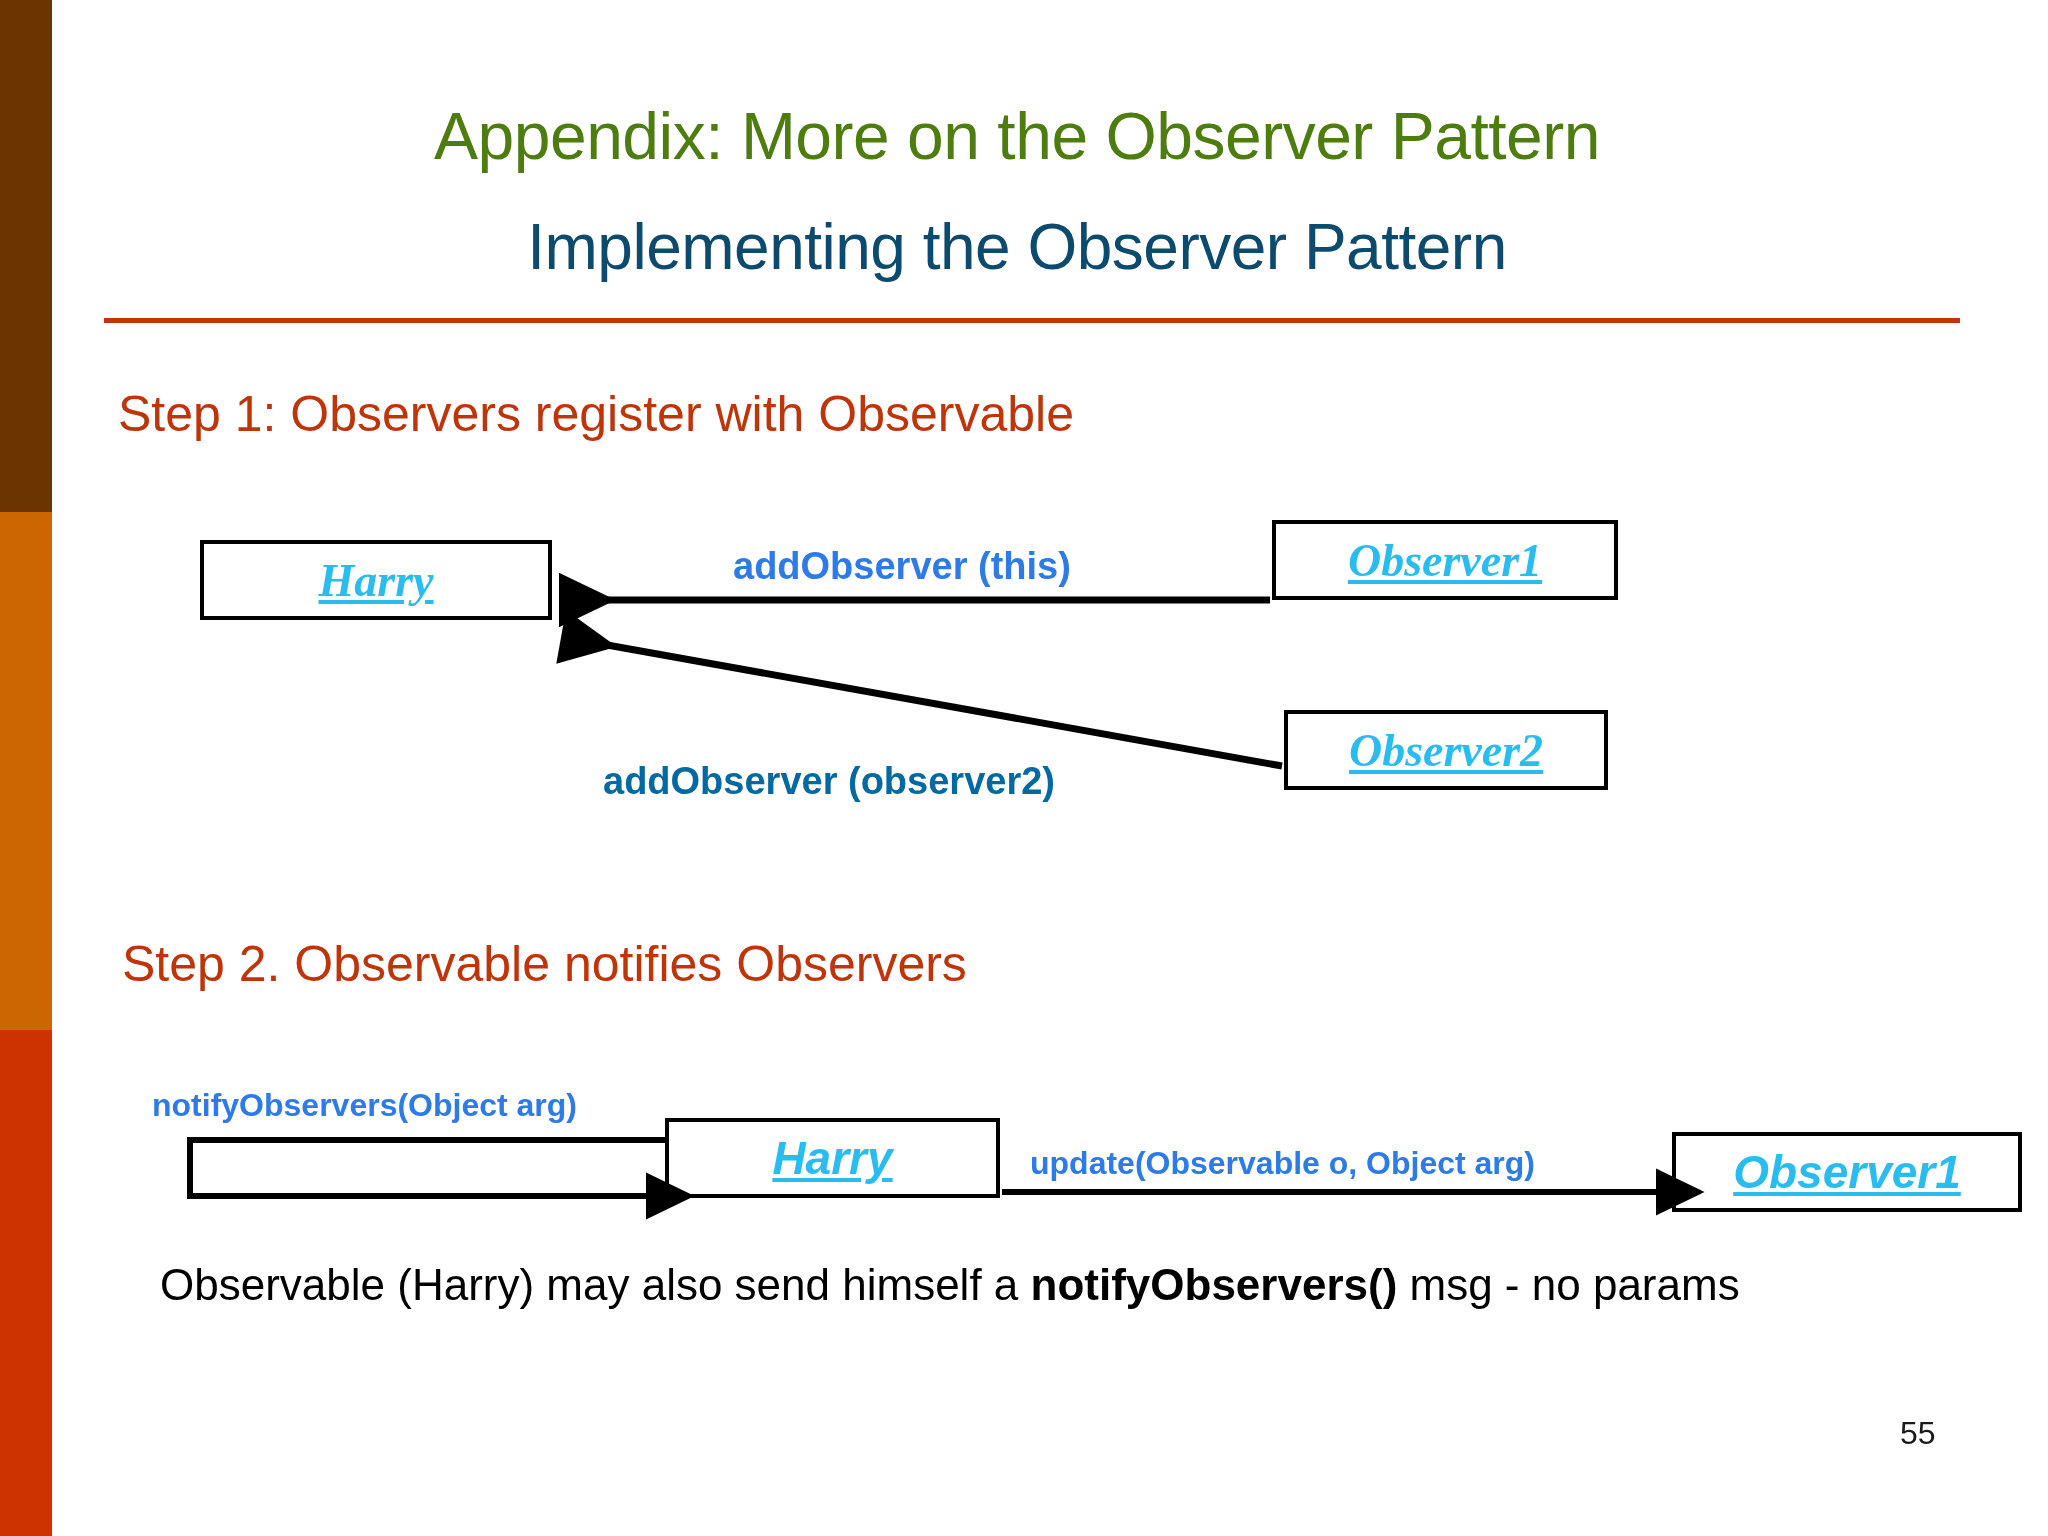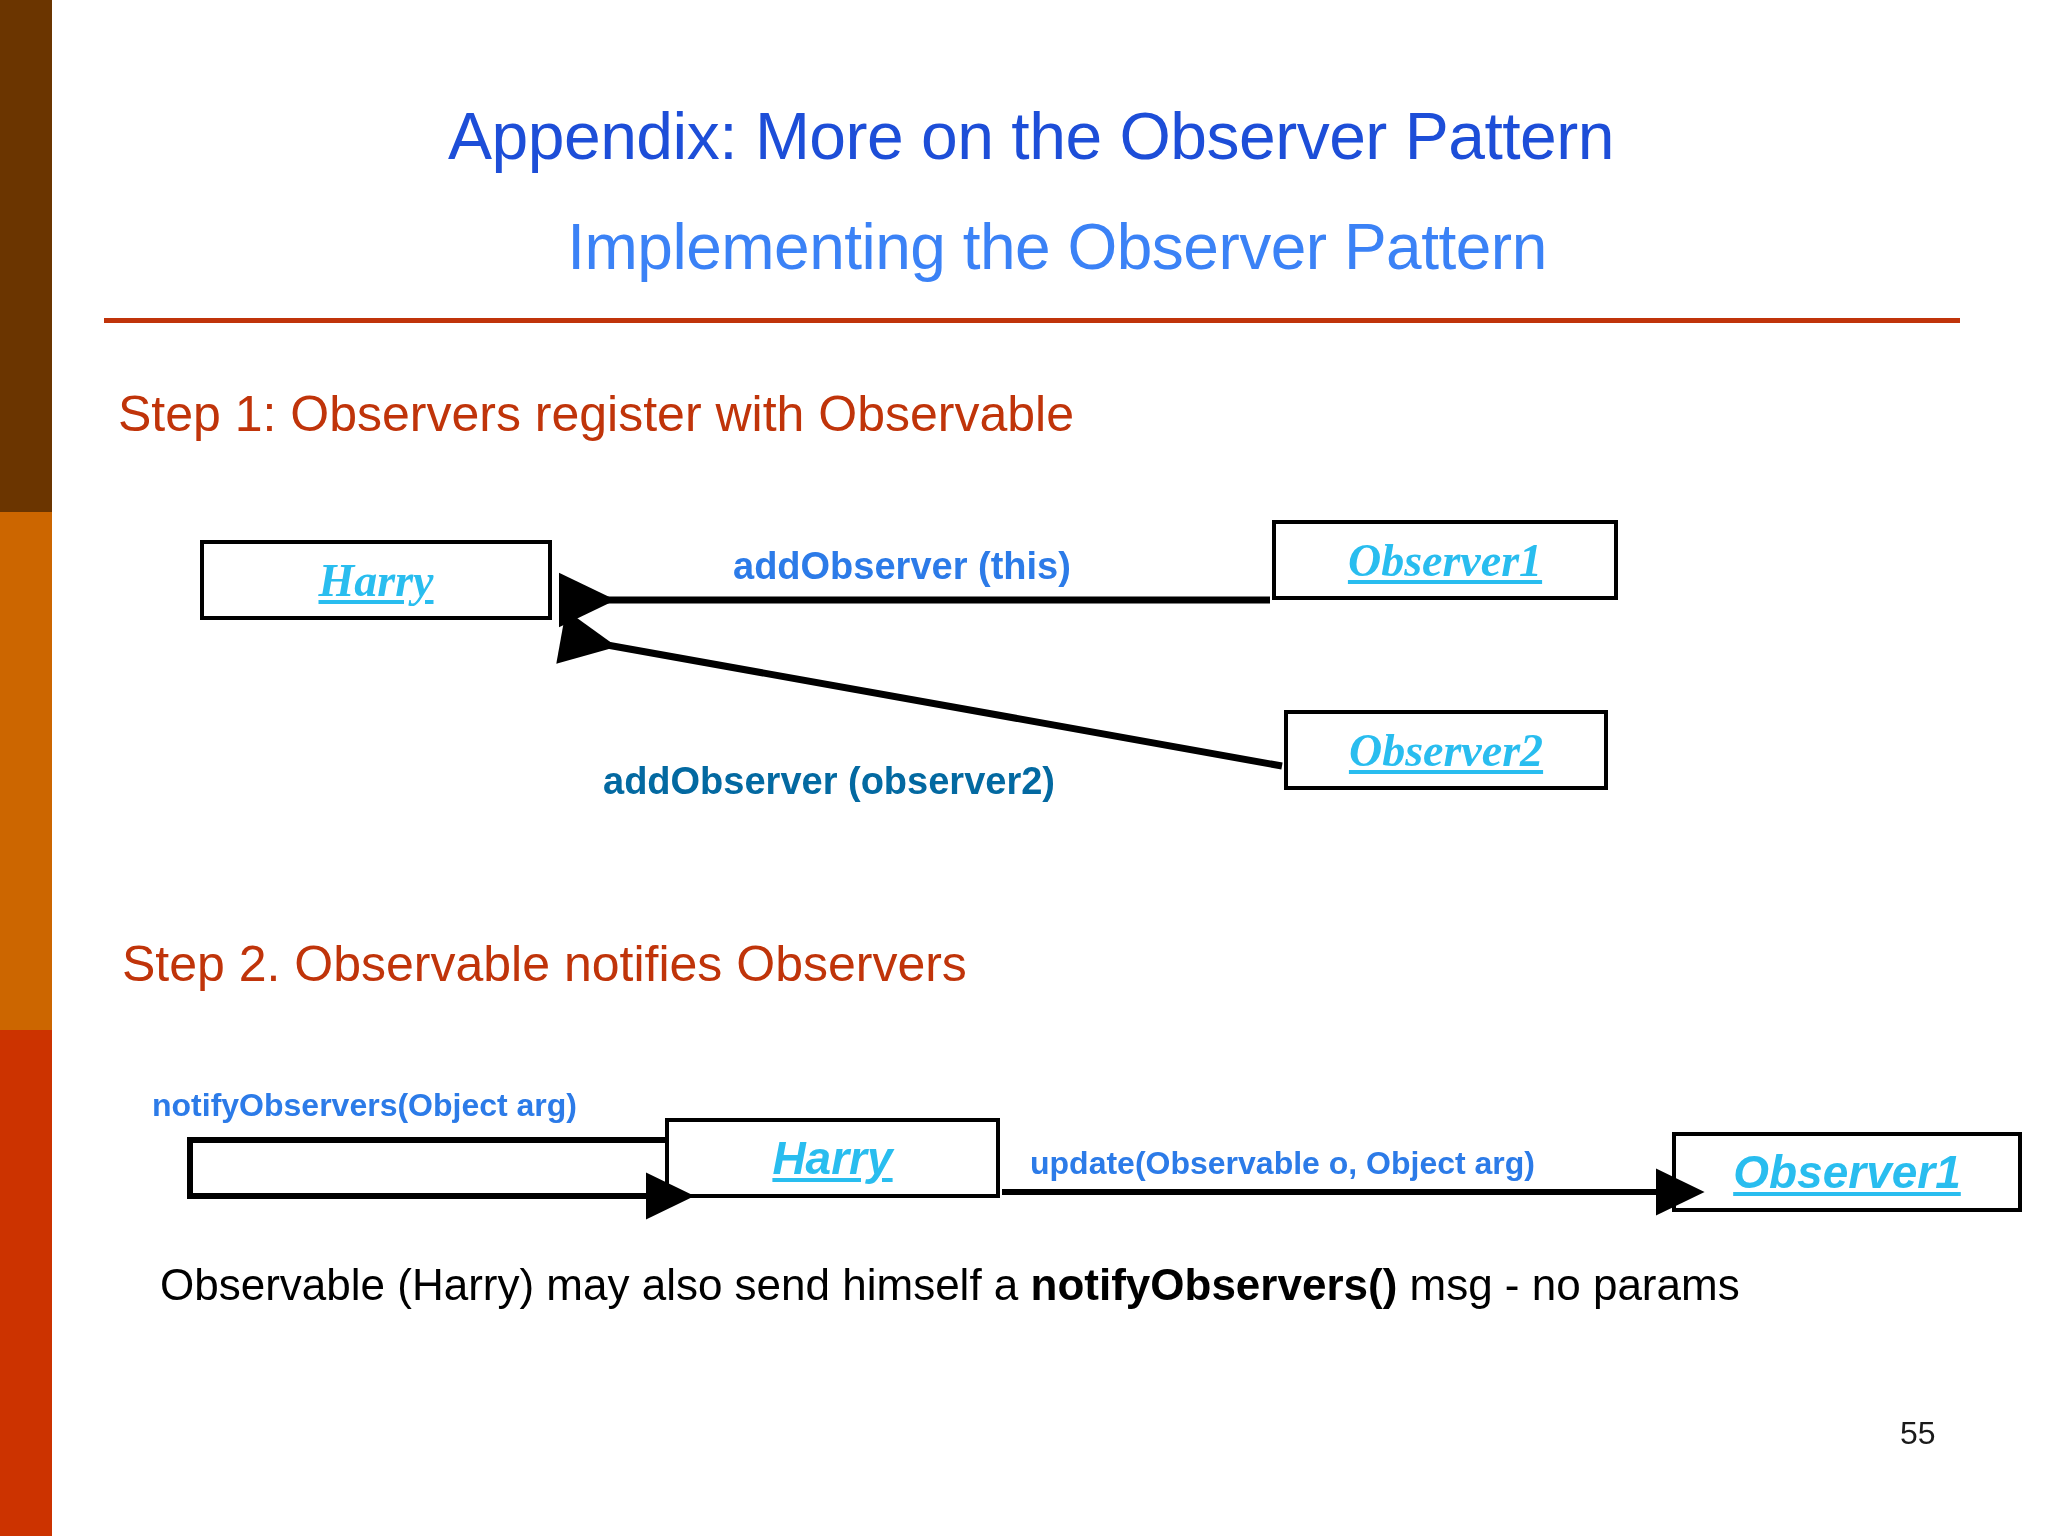--- a/index.html
+++ b/index.html
@@ -146,22 +146,22 @@
 <body>
 
 <div id="slide">
 
   <div id="sidebar">
     <div class="band" id="band-brown" style="background: rgb(107, 53, 0);"></div>
     <div class="band" id="band-orange" style="background: rgb(204, 102, 0);"></div>
     <div class="band" id="band-red" style="background: rgb(204, 51, 0);"></div>
   </div>
 
-  <div id="title-primary" style="color: #1d4ed8; margin-left: 14px;">Appendix: More on the Observer Pattern</div>
-  <div id="title-secondary" style="color: #3b82f6; margin-left: 40px;">Implementing the Observer Pattern</div>
+  <div id="title-primary" style="color: #4d7c0f;">Appendix: More on the Observer Pattern</div>
+  <div id="title-secondary" style="color: #0c4a6e;">Implementing the Observer Pattern</div>
   <div id="title-rule" style="background: rgb(192, 52, 10);"></div>
 
   <div class="step-heading" id="step1-heading" style="color: rgb(192, 52, 10);">Step 1: Observers register with Observable</div>
 
   <div class="node-box" id="s1-harry" style="border-color: rgb(0, 0, 0);">
     <span class="node-label serif" style="color: rgb(41, 189, 239);">Harry</span>
   </div>
 
   <div class="node-box" id="s1-observer1" style="border-color: rgb(0, 0, 0);">
     <span class="node-label serif" style="color: rgb(41, 189, 239);">Observer1</span>

